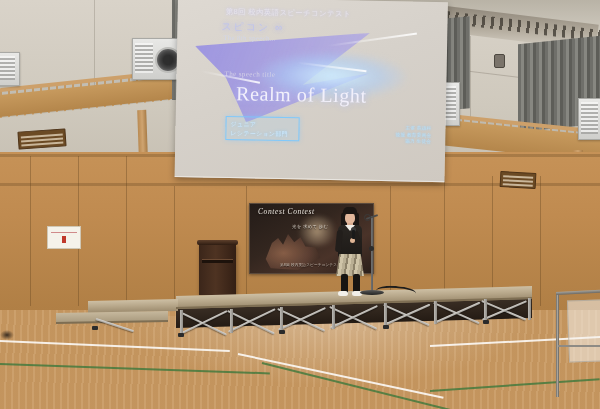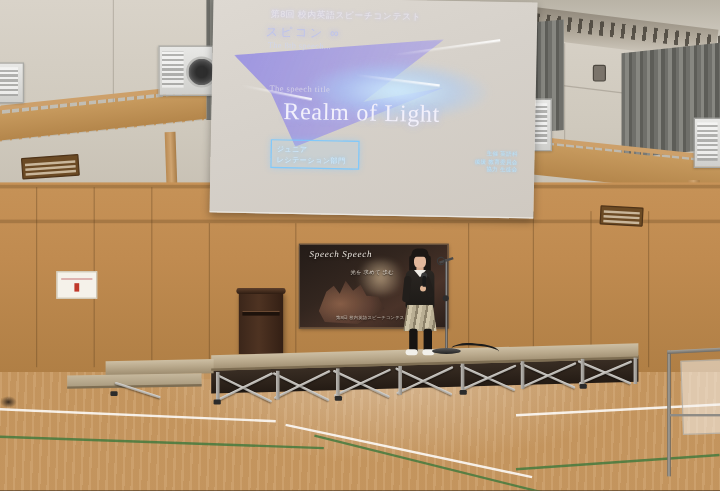--- a/index.html
+++ b/index.html
@@ -296,21 +296,21 @@
           <span>協力 生徒会</span>
         </div>
       </div>
       <div class="screen-bottom-bar"></div>
     </div>
   </div>
 
   <div class="banner">
     <div class="banner-sun"></div>
     <div class="banner-hand"></div>
-    <div class="banner-title">Speech Speech</div>
+    <div class="banner-title">Contest Contest</div>
     <div class="banner-sub">光を 求めて 歩む</div>
     <div class="banner-foot">第8回 校内英語スピーチコンテスト</div>
   </div>
 
   <div class="podium">
     <div class="podium-top"></div>
     <div class="podium-slit"></div>
   </div>
 
   <div class="floor">

